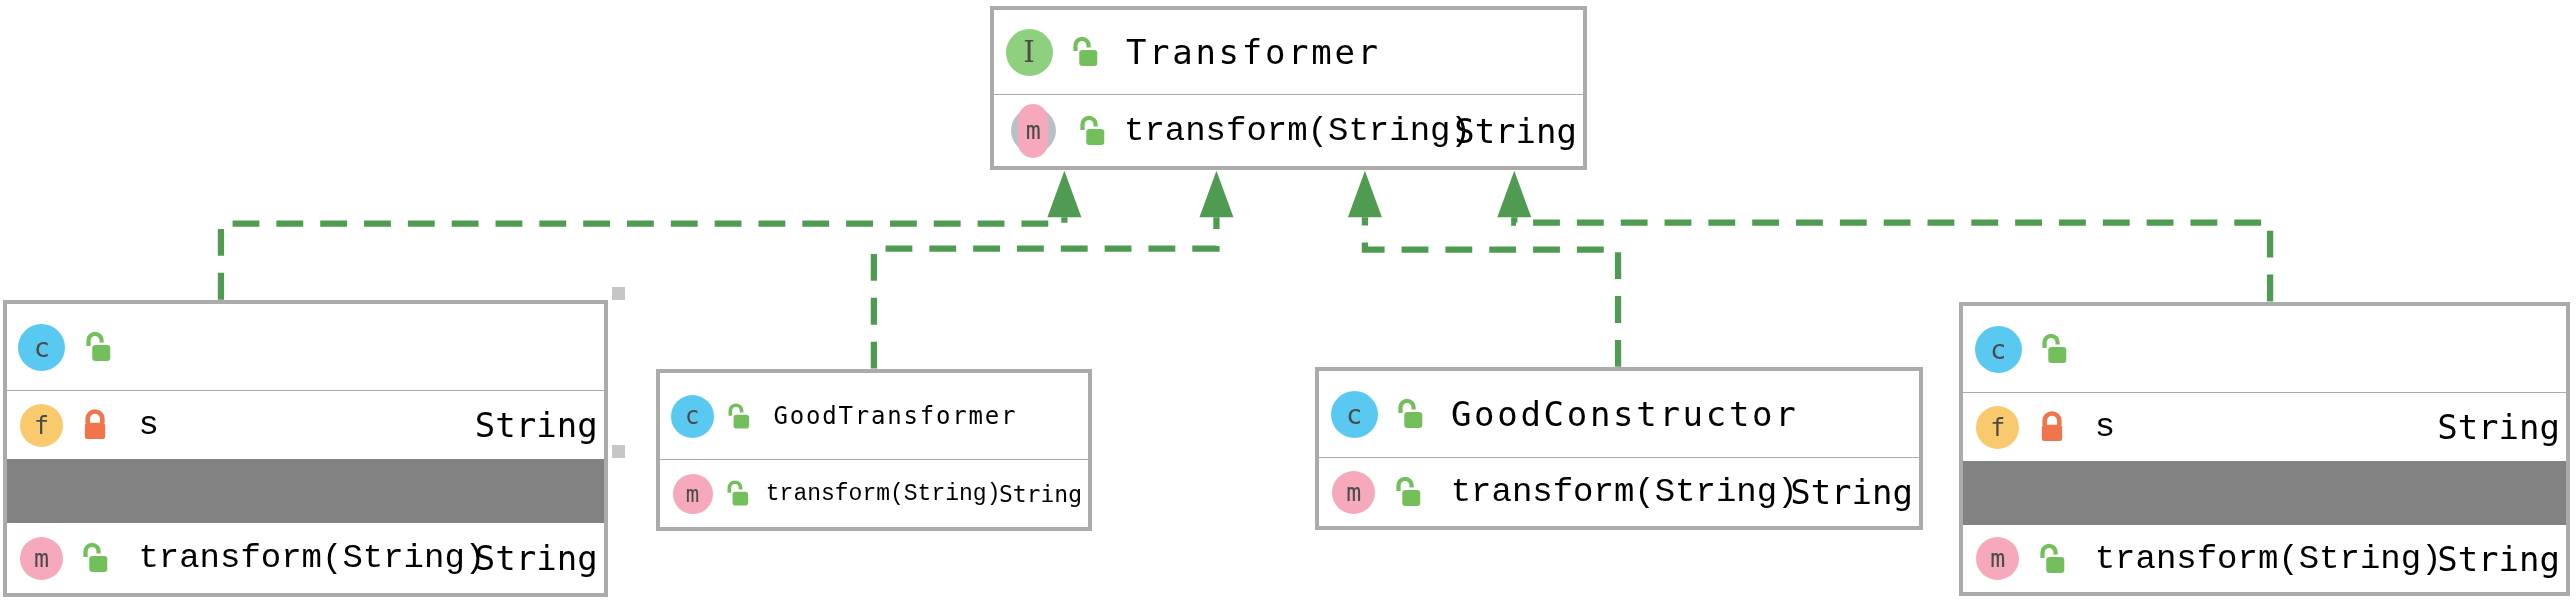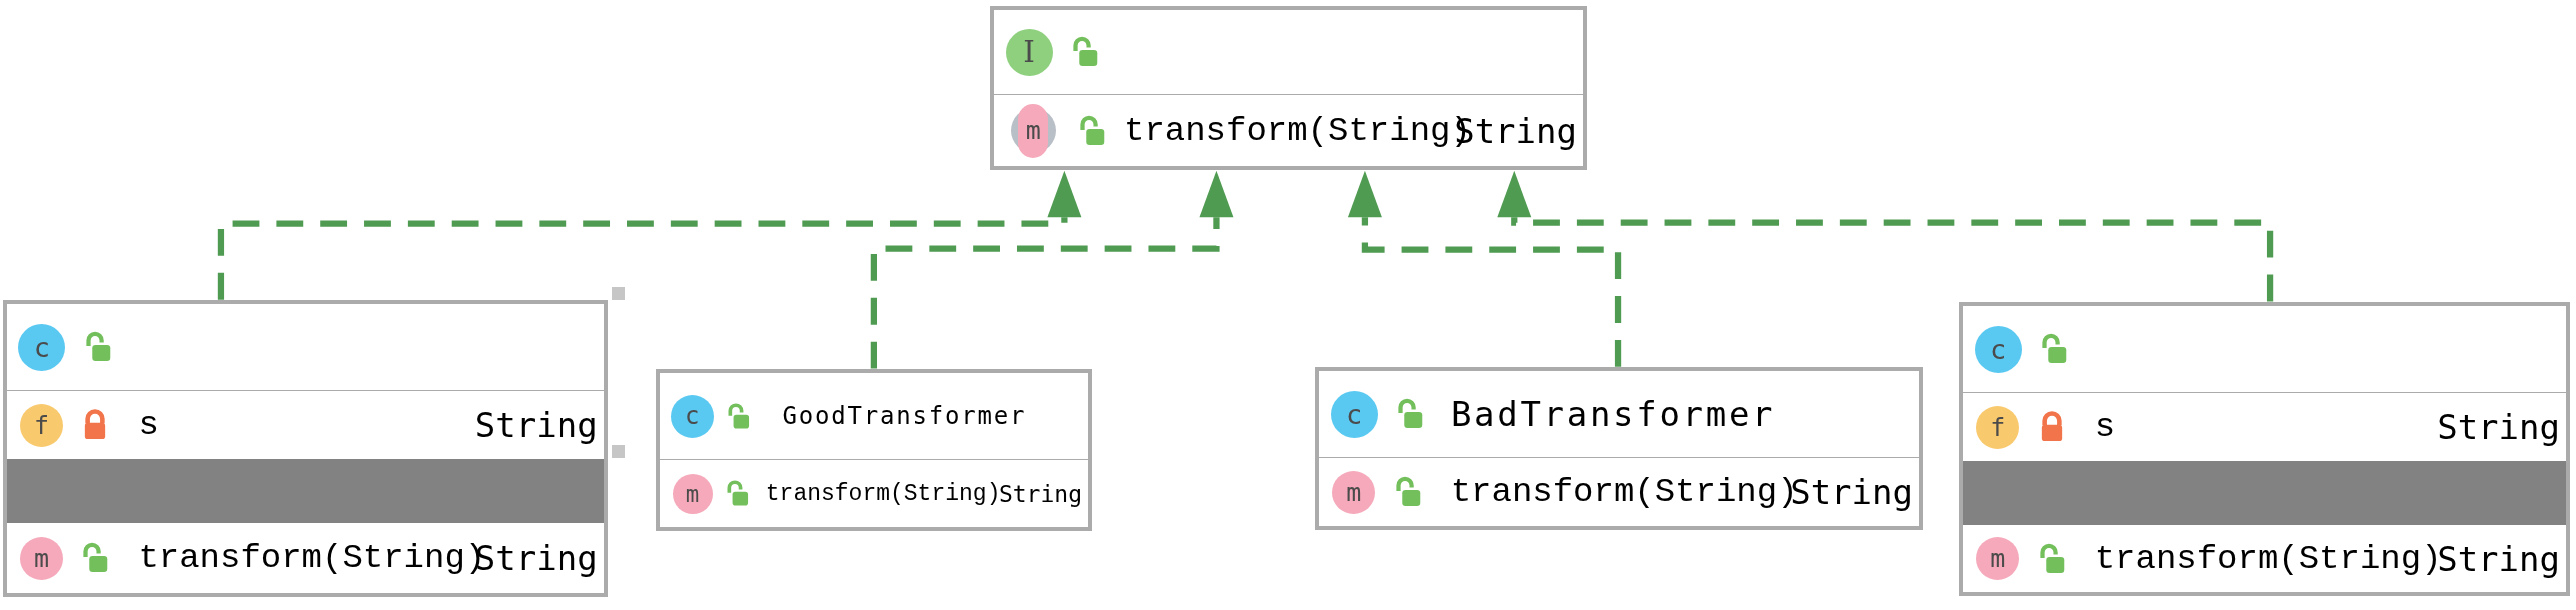--- a/index.html
+++ b/index.html
@@ -37,21 +37,21 @@
   .lock.closed{color:var(--lock-closed-orange);}
   .title{margin-left:23px;font-size:34px;letter-spacing:2.7px;color:var(--text-black);white-space:nowrap;}
   .mname{margin-left:25px;font-size:34px;color:var(--text-black);white-space:nowrap;font-family:Liberation Mono, monospace;}
   .mtype{position:absolute;right:6px;font-size:34px;color:var(--text-black);white-space:nowrap;}
   
   .narrow .hdr{padding-left:10.7px;}
   .narrow .mem{height:66px;padding-left:12.5px;}
   .narrow .ci{width:43px;height:43px;font-size:24px;}
   .narrow .mem .ci{width:40px;height:40px;font-size:22.4px;}
   .narrow .lock{width:31px;height:33px;margin-left:9.8px;}
-  .narrow .title{margin-left:28px;font-size:24px;letter-spacing:1.8px;}
+  .narrow .title{margin-left:19px;font-size:24px;letter-spacing:1.8px;}
   .narrow .mname{margin-left:12.5px;font-size:23px;}
   .narrow .mtype{font-size:23px;}
   
   .absico{position:relative;width:52px;height:47px;flex:0 0 auto;display:flex;
           align-items:center;justify-content:center;}
   .absico .ring{position:absolute;left:3.6px;top:0.9px;width:45px;height:45px;border-radius:50%;
                 background:var(--abstract-ring-gray);}
   .absico .pill{position:absolute;left:10.7px;top:-3.6px;width:30px;height:54px;border-radius:15px;
                 background:var(--method-icon-pink);}
   .absico .letter{position:relative;font-size:25px;color:var(--icon-letter-gray);}
@@ -81,20 +81,21 @@
     </g>
   </svg>
 
   <div class="node node-iface" style="left:990px;top:6.3px;width:597px;height:164px">
     <div class="row hdr">
       <span class="ci ifc">I</span>
       <svg class="lock open" viewBox="0 0 22 22">
         <path d="M5.2 10.4 V7 a4 4 0 0 1 8 0 v1.2" fill="none" stroke="currentColor" stroke-width="2.6"></path>
         <rect x="7.5" y="9.8" width="11" height="9.8" rx="2" fill="currentColor"></rect>
       </svg>
+      <span class="title">Transformer</span>
     </div>
     <div class="row mem last">
       <span class="absico">
         <span class="ring"></span>
           <span class="pill"></span>
         <span class="letter">m</span>
       </span>
       <svg class="lock open" viewBox="0 0 22 22">
         <path d="M5.2 10.4 V7 a4 4 0 0 1 8 0 v1.2" fill="none" stroke="currentColor" stroke-width="2.6"></path>
         <rect x="7.5" y="9.8" width="11" height="9.8" rx="2" fill="currentColor"></rect>
@@ -156,21 +157,21 @@
     </div>
   </div>
 
   <div class="node" style="left:1315px;top:367px;width:608px;height:163px">
     <div class="row hdr">
       <span class="ci cls">c</span>
       <svg class="lock open" viewBox="0 0 22 22">
         <path d="M5.2 10.4 V7 a4 4 0 0 1 8 0 v1.2" fill="none" stroke="currentColor" stroke-width="2.6"></path>
         <rect x="7.5" y="9.8" width="11" height="9.8" rx="2" fill="currentColor"></rect>
       </svg>
-      <span class="title">BadTransformer</span>
+      <span class="title">GoodConstructor</span>
     </div>
     <div class="row mem last">
       <span class="ci mth">m</span>
       <svg class="lock open" viewBox="0 0 22 22">
         <path d="M5.2 10.4 V7 a4 4 0 0 1 8 0 v1.2" fill="none" stroke="currentColor" stroke-width="2.6"></path>
         <rect x="7.5" y="9.8" width="11" height="9.8" rx="2" fill="currentColor"></rect>
       </svg>
       <span class="mname">transform(String)</span>
       <span class="mtype">String</span>
     </div>

